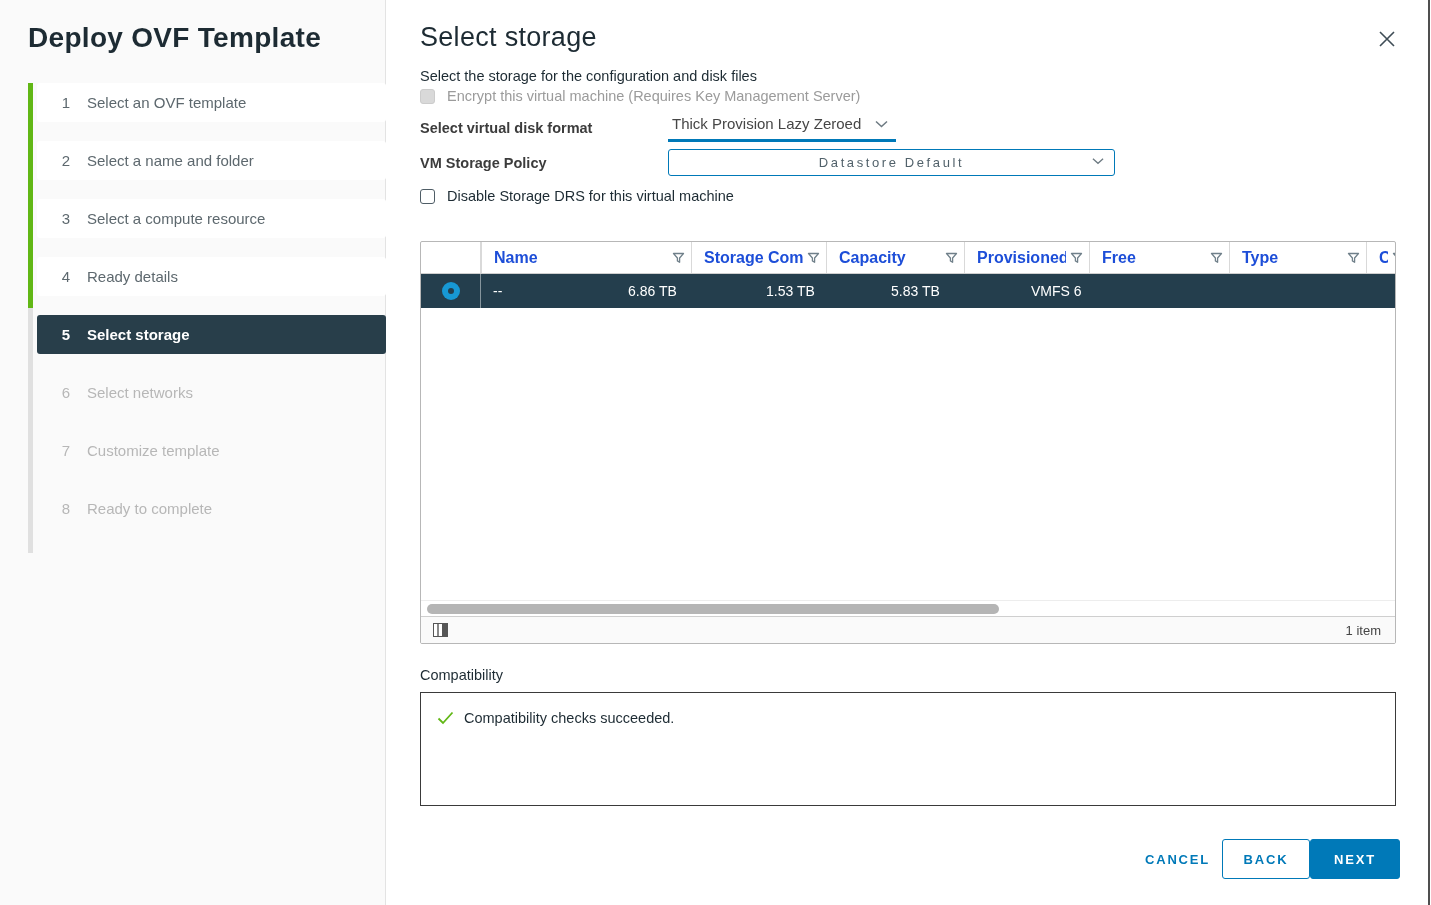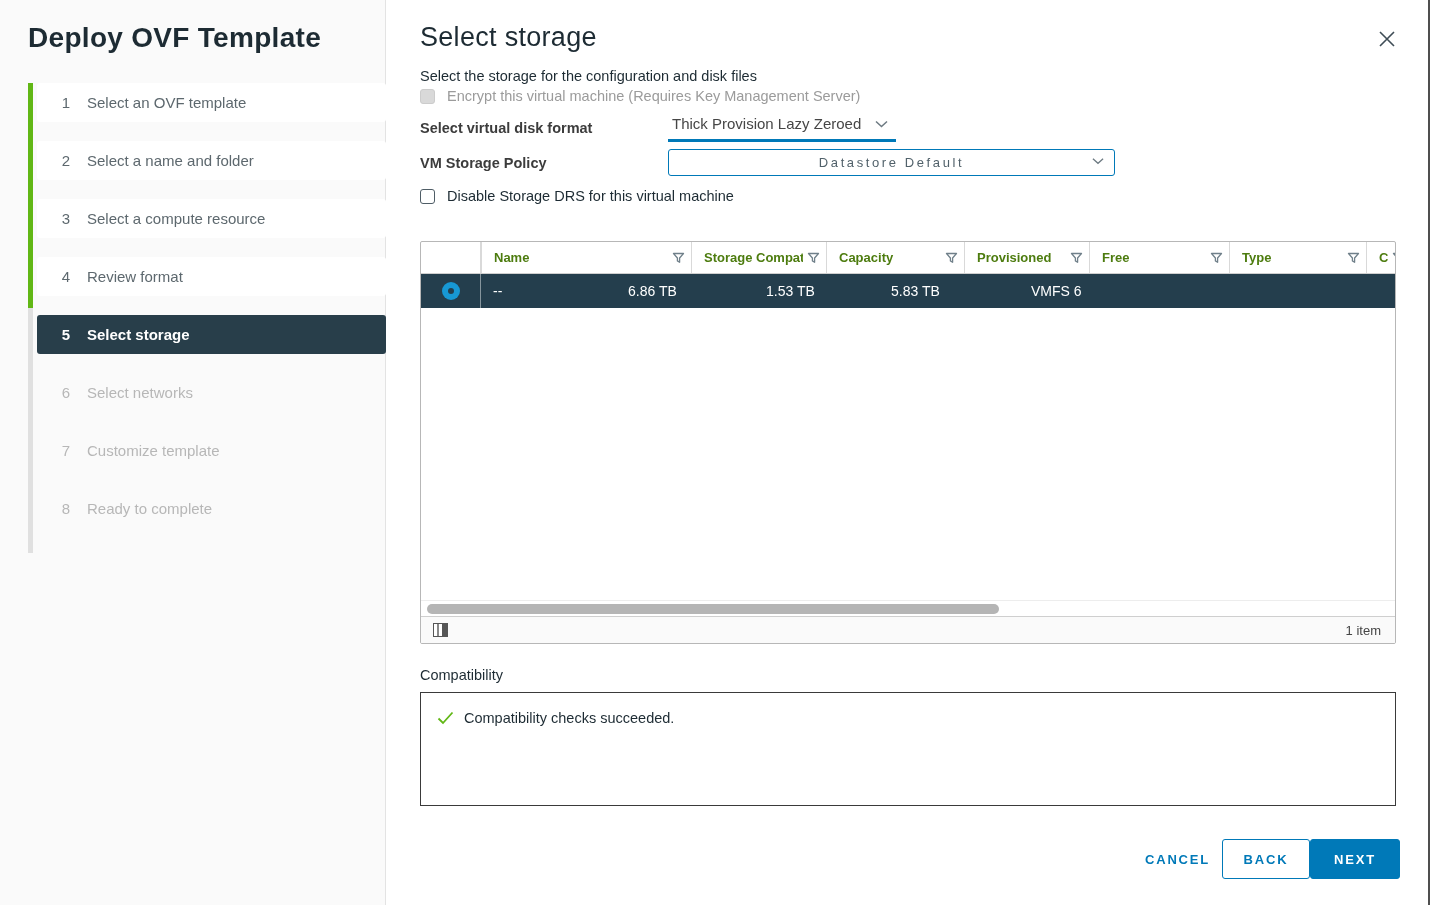--- a/index.html
+++ b/index.html
@@ -48,21 +48,21 @@
   .combo .chev { position:absolute; right:10px; top:7px; }
   .drs-row { margin-top:12px; display:flex; align-items:center; }
   .drs-row .lbl { margin-left:12px; font-size:14.5px; color:#1d2b33; }
 
   
   .grid { margin-top:37px; width:976px; height:403px; border:1px solid #b7b7b7; border-radius:2px;
           display:flex; flex-direction:column; background:#fff; overflow:hidden; }
   .grid-head { display:flex; height:32px; flex:none; border-bottom:1px solid #cfcfcf; align-items:center; overflow:hidden; }
   .th, .td { height:100%; display:flex; align-items:center; overflow:hidden; flex:none; }
   .th { padding:0 6px 0 12px; }
-  .th .th-label { flex:1 1 auto; font-size:13px; font-weight:700; color:#4d7c0f; white-space:nowrap; overflow:hidden; }
+  .th .th-label { flex:1 1 auto; font-size:16px; font-weight:700; color:#1d4ed8; white-space:nowrap; overflow:hidden; }
   .th + .th { border-left:1px solid #d9d9d9; }
   .th-selector { border-right:1px solid #d9d9d9; }
   .funnel { flex:none; margin-left:4px; cursor:pointer; }
   .grid-row { display:flex; height:34px; flex:none; background:#243e4d; color:#fff; cursor:pointer; overflow:hidden; }
   .td { padding:0 6px 0 12px; font-size:14px; white-space:nowrap; }
   .td-selector { justify-content:center; padding:0; border-right:1px solid rgba(255,255,255,.45); }
   .td-name { font-weight:700; gap:9px; }
   .radio { width:18px; height:18px; border-radius:50%; background:#1798d4; display:flex; align-items:center; justify-content:center; cursor:pointer; }
   .radio-dot { width:6px; height:6px; border-radius:50%; background:#243e4d; }
   .grid-filler { flex:1 1 auto; background:#fff; }
@@ -105,21 +105,21 @@
         <div class="step done">
           <span class="step-num">2</span>
           <span class="step-label">Select a name and folder</span>
         </div>
         <div class="step done">
           <span class="step-num">3</span>
           <span class="step-label">Select a compute resource</span>
         </div>
         <div class="step done">
           <span class="step-num">4</span>
-          <span class="step-label">Review format</span>
+          <span class="step-label">Ready details</span>
         </div>
         <div class="step active">
           <span class="step-num">5</span>
           <span class="step-label">Select storage</span>
         </div>
         <div class="step future">
           <span class="step-num">6</span>
           <span class="step-label">Select networks</span>
         </div>
         <div class="step future">

